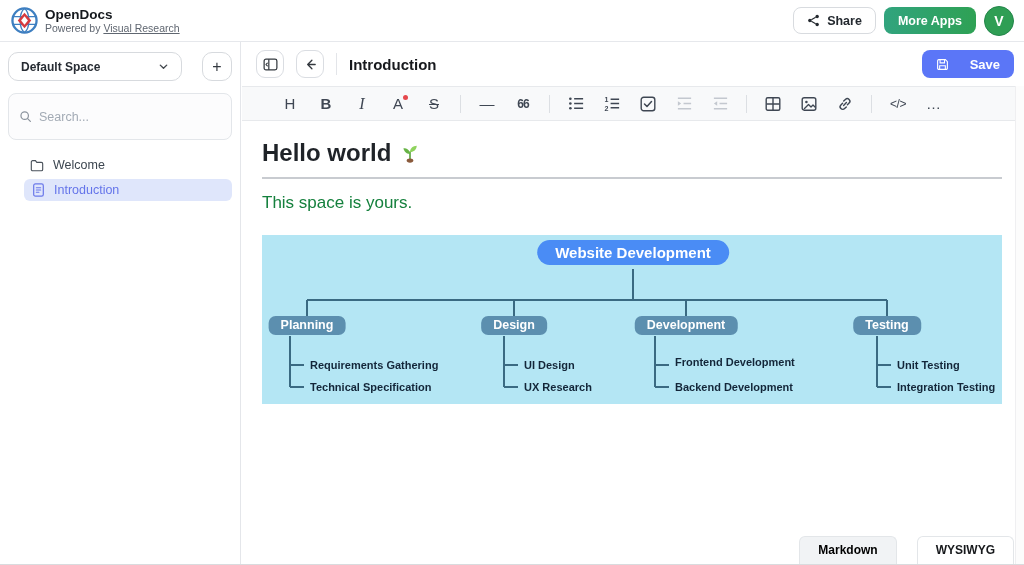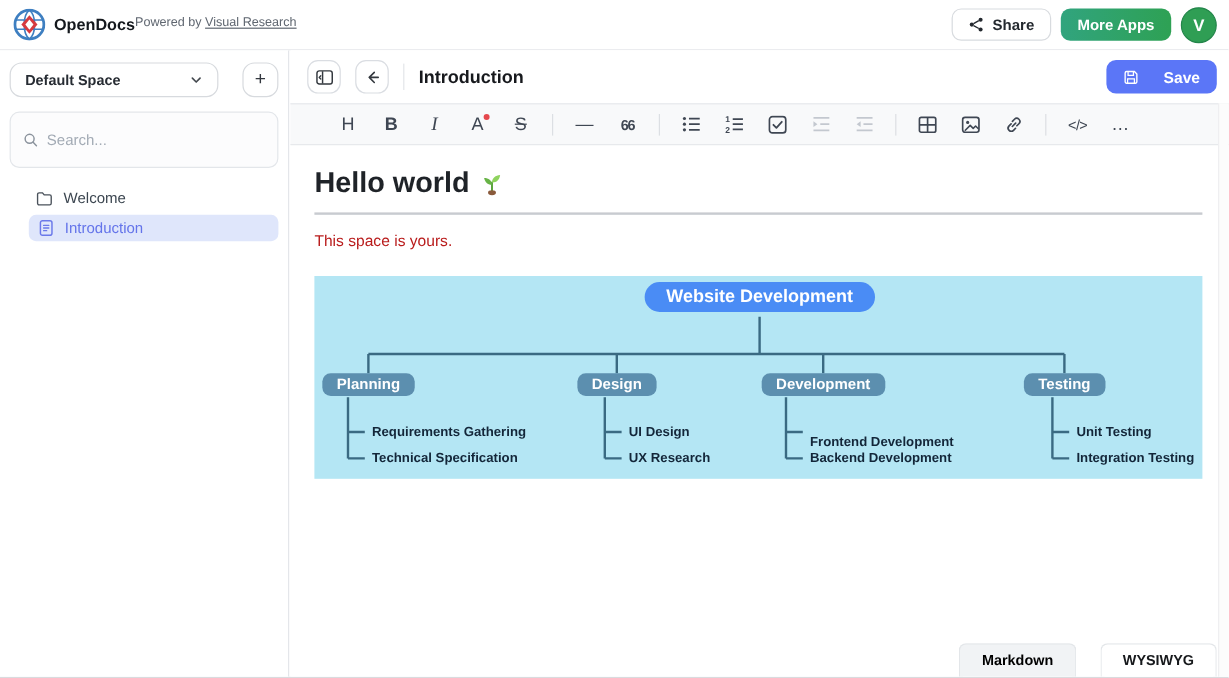--- a/index.html
+++ b/index.html
@@ -3,21 +3,21 @@
 <meta charset="utf-8">
 <style>
   * { margin:0; padding:0; box-sizing:border-box; }
   html,body { background:#fff; }
   body { font-family:"Liberation Sans", sans-serif; }
   .app { position:relative; width:1024px; height:565px; background:#fff; overflow:hidden; border-bottom:1px solid #d9dbde; }
 
   
   .top-header { position:absolute; top:0; left:0; width:1024px; height:42px; background:#fff; border-bottom:1px solid #e6e8ec; display:flex; align-items:center; }
   .logo-wrap { margin-left:10px; width:28px; height:28px; display:flex; align-items:center; justify-content:center; }
-  .brand { margin-left:7px; display:flex; flex-direction:row; justify-content:space-between; }
+  .brand { margin-left:7px; display:flex; flex-direction:column; justify-content:space-between; }
   .brand-name { font-size:13.5px; font-weight:700; color:#14181d; line-height:15px; }
   .brand-sub { font-size:10.5px; color:#5f6670; line-height:13px; }
   .brand-sub a { color:#5f6670; text-decoration:underline; cursor:pointer; }
   .header-right { margin-left:auto; display:flex; align-items:center; gap:8px; margin-right:10px; }
   .share-btn { display:flex; align-items:center; gap:7px; height:27px; padding:0 13px; background:#fff; border:1px solid #d8dbdf; border-radius:8px; font-size:12.5px; font-weight:700; color:#24292f; cursor:pointer; }
   .more-apps-btn { height:27px; padding:0 14px; border:none; border-radius:8px; background:linear-gradient(90deg,#31a47e,#2ea154); color:#fff; font-size:12.5px; font-weight:700; cursor:pointer; }
   .avatar { width:30px; height:30px; border-radius:50%; background:#2f9e54; border:1px solid #23854a; color:#fff; font-size:14px; font-weight:700; display:flex; align-items:center; justify-content:center; cursor:pointer; }
 
   
   .sidebar { position:absolute; top:42px; left:0; width:241px; bottom:0; background:#fff; border-right:1px solid #e4e6ea; }
@@ -48,21 +48,21 @@
   .tb-italic { font-style:italic; font-family:"Liberation Serif", serif; font-size:16px; }
   .tb-strike { text-decoration:line-through; }
   .tb-quote { font-weight:700; font-size:12px; letter-spacing:-1px; }
   .tb-code { font-size:12px; font-weight:400; letter-spacing:-0.5px; }
   .tb-more { font-size:15px; letter-spacing:1px; }
   .red-dot { position:absolute; top:1px; right:0px; width:5px; height:5px; border-radius:50%; background:#e5484d; }
 
   .content { padding:18px 22px 0 20px; }
   .doc-h1 { font-size:24px; font-weight:700; color:#1f2328; display:flex; align-items:center; gap:8px; }
   .doc-hr { height:2px; background:#c8cbd0; border:none; margin:10px 0 14px 0; }
-  .doc-p { font-size:13px; color:#b91c1c; }
+  .doc-p { font-size:17px; color:#15803d; }
 
   
   .diagram { position:relative; width:740px; height:169px; margin-top:22px; background:#b4e6f4; }
   .diagram svg.connectors { position:absolute; left:0; top:0; }
   .d-root { position:absolute; left:371px; top:5px; transform:translateX(-50%); background:#4a8cf5; color:#fff; font-size:15px; font-weight:700; padding:4px 18px; border-radius:16px; white-space:nowrap; }
   .d-node { position:absolute; top:81px; transform:translateX(-50%); background:#5c8faf; color:#fff; font-size:12.5px; font-weight:600; padding:2px 12px 3px; border-radius:7px; white-space:nowrap; }
   .d-leaf { position:absolute; font-size:11px; line-height:14px; font-weight:600; color:#132639; white-space:nowrap; }
 
   
   .mode-tabs { position:absolute; right:10px; bottom:0; display:flex; }
@@ -292,21 +292,21 @@
 
         <div class="d-node" style="left:45px">Planning</div>
         <div class="d-node" style="left:252px">Design</div>
         <div class="d-node" style="left:424px">Development</div>
         <div class="d-node" style="left:625px">Testing</div>
 
         <div class="d-leaf" style="left:48px;top:123px">Requirements Gathering</div>
         <div class="d-leaf" style="left:48px;top:145px">Technical Specification</div>
         <div class="d-leaf" style="left:262px;top:123px">UI Design</div>
         <div class="d-leaf" style="left:262px;top:145px">UX Research</div>
-        <div class="d-leaf" style="left:413px;top:132px">Frontend Development</div>
+        <div class="d-leaf" style="left:413px;top:120px">Frontend Development</div>
         <div class="d-leaf" style="left:413px;top:145px">Backend Development</div>
         <div class="d-leaf" style="left:635px;top:123px">Unit Testing</div>
         <div class="d-leaf" style="left:635px;top:145px">Integration Testing</div>
       </div>
     </div>
 
     <div class="scroll-strip"></div>
 
     <div class="mode-tabs">
       <div class="mode-tab inactive">Markdown</div>

